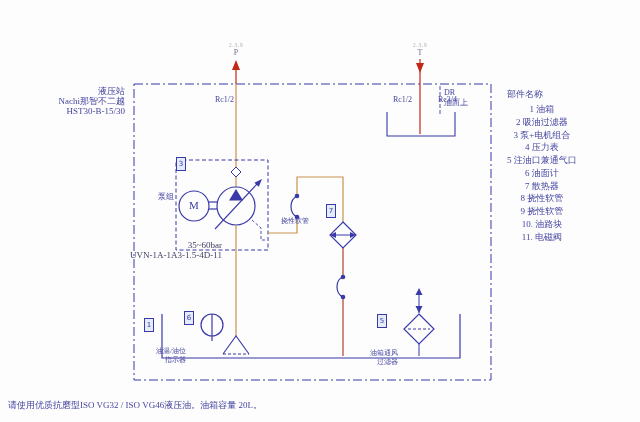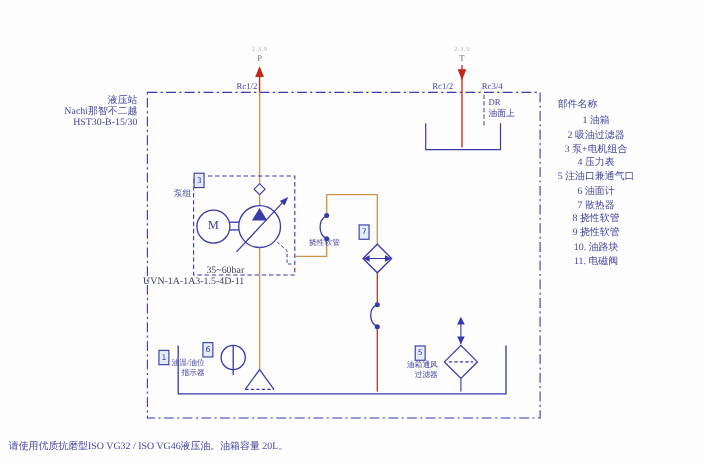--- a/index.html
+++ b/index.html
@@ -4,21 +4,21 @@
 <style>
   html,body{margin:0;padding:0;background:#fff;}
   .canvas{position:relative;width:640px;height:422px;background:#fdfdfd;
     font-family:"Liberation Serif","DejaVu Serif",serif;overflow:hidden;}
   .canvas svg{position:absolute;left:0;top:0;}
   .lbl{position:absolute;color:#4545a0;white-space:nowrap;font-size:9px;line-height:10px;}
   .lbl.small{font-size:7px;line-height:8.5px;}
   .lbl.gray{color:#b3b3b3;font-size:6px;letter-spacing:0.5px;}
   .lbl.pt{color:#70708c;font-size:8px;}
   .lbl.center{text-align:center;}
-  .lbl.right{text-align:right;}
+  .lbl.right{text-align:right;margin-top:21px;}
   .badge{position:absolute;width:8px;height:12px;border:1px solid #3939a8;background:#e4ebfa;
     color:#3939a8;font-size:7px;line-height:12px;text-align:center;
     font-family:"DejaVu Sans",sans-serif;z-index:3;}
   .parts{position:absolute;left:507px;top:103px;color:#4545a0;font-size:9px;}
   .parts div{height:12.75px;line-height:12.75px;white-space:nowrap;text-align:center;}
   .titleblock{position:absolute;left:0;top:87px;width:125px;text-align:right;
     color:#4545a0;font-size:9px;line-height:9.8px;}
   .specs{position:absolute;left:112px;top:240px;width:110px;text-align:right;
     color:#3d3d60;font-size:9px;line-height:10.2px;}
 </style>

